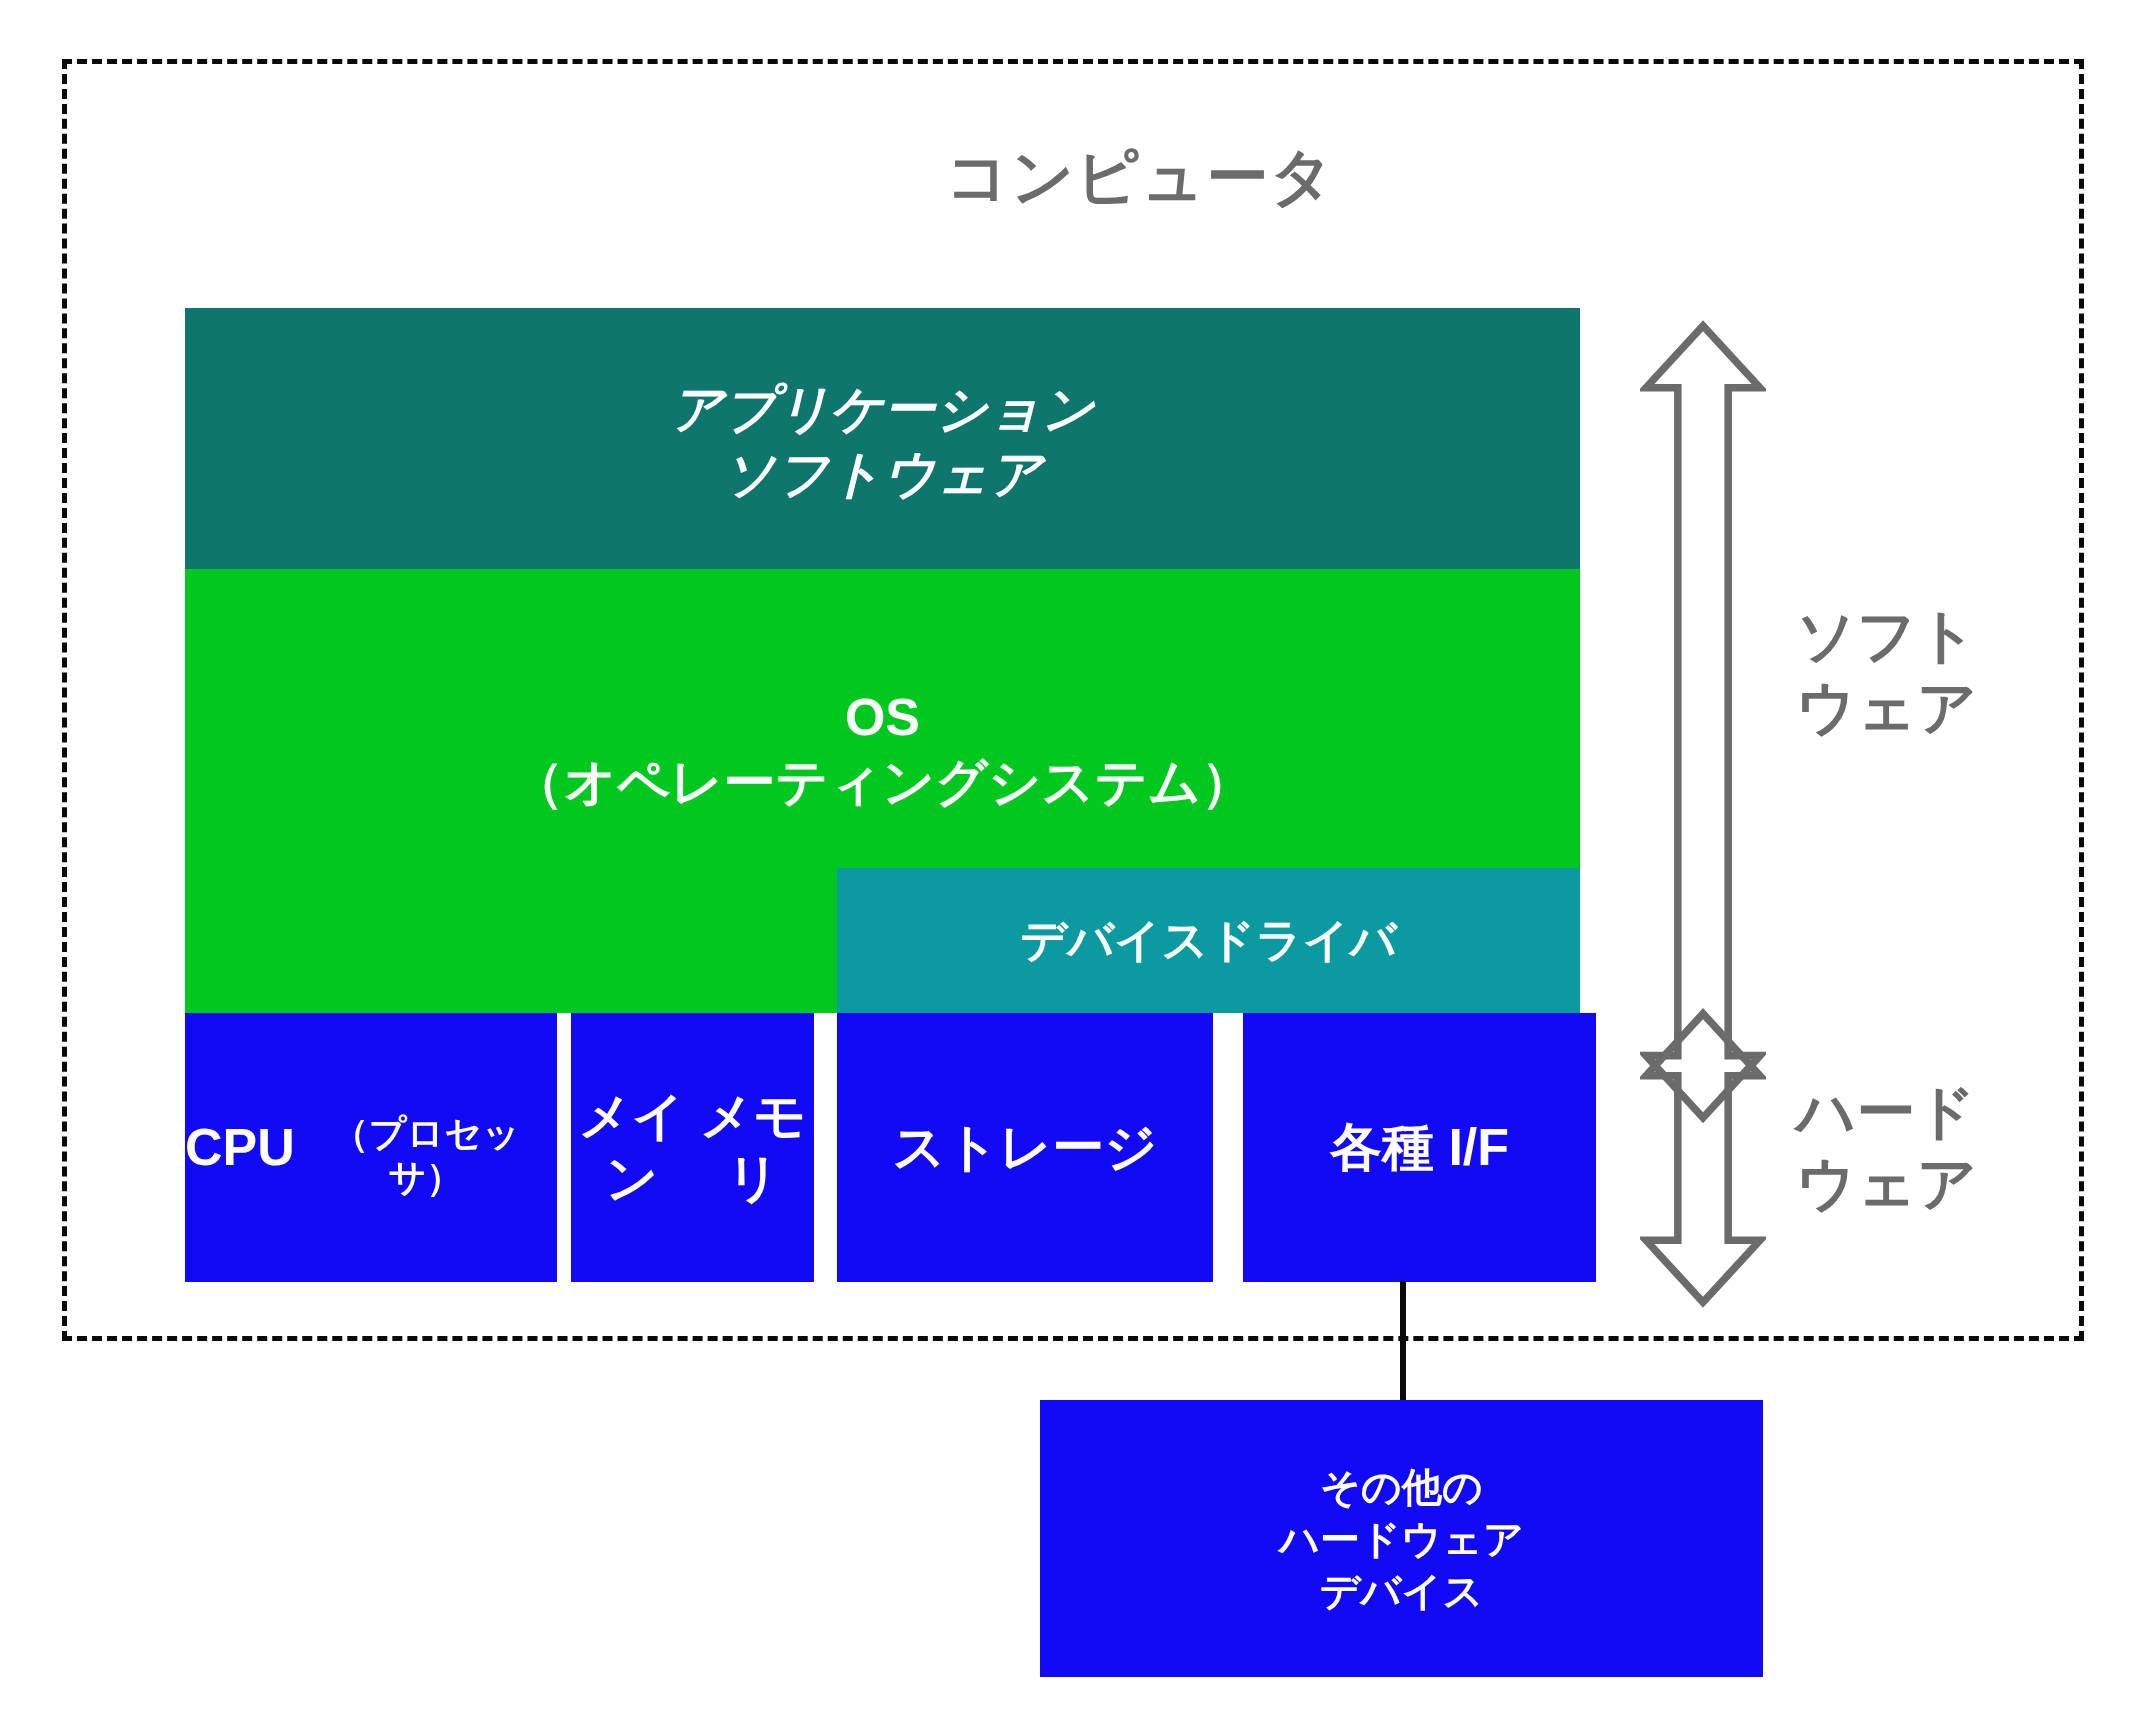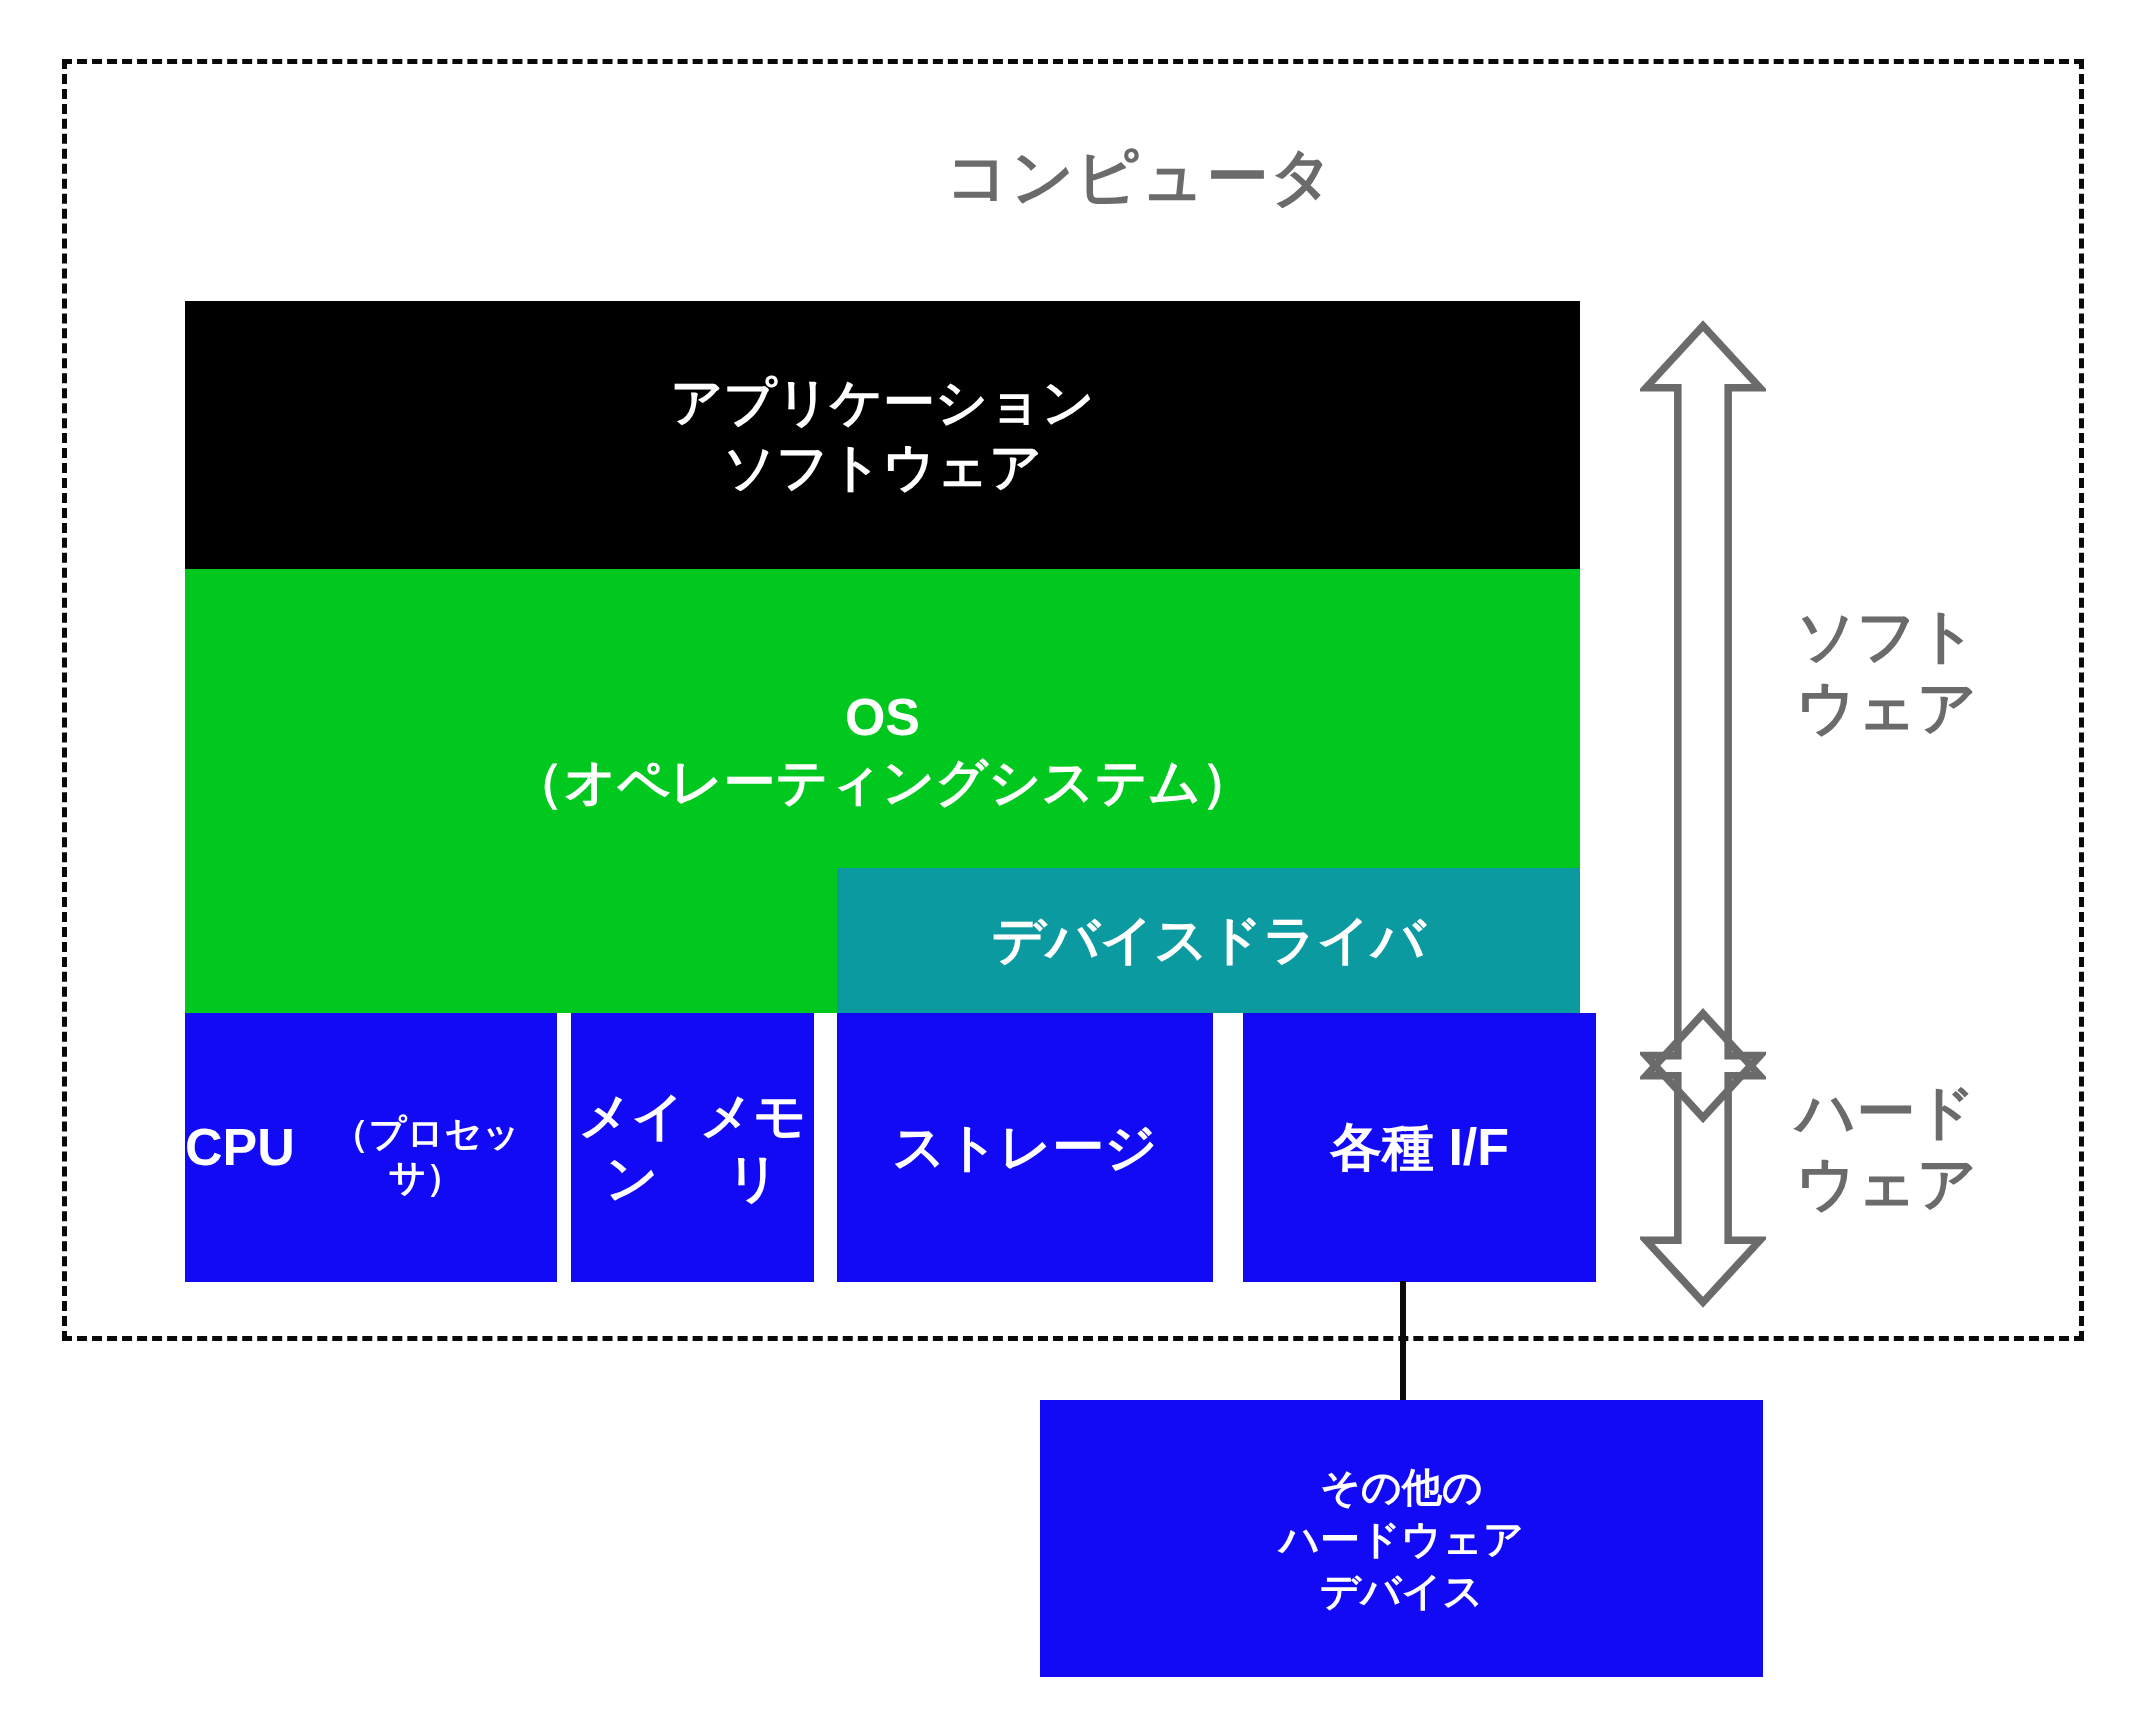--- a/index.html
+++ b/index.html
@@ -52,45 +52,46 @@
     justify-content: center;
     text-align: center;
     color: #ffffff;
     font-weight: bold;
     line-height: 1.25;
     box-sizing: border-box;
   }
 
   .layer-app {
     left: 185px;
-    top: 301px;
+    top: 308px;
     width: 1395px;
     height: 268px;
-    background: #000000;
+    background: #0f766e;
     font-size: 52px;
+    font-style: italic;
   }
 
   .layer-os {
     left: 185px;
     top: 569px;
     width: 1395px;
     height: 444px;
     background: #00c81e;
     font-size: 52px;
     align-items: flex-start;
     padding-top: 116px;
   }
 
   .layer-driver {
     left: 837px;
     top: 868px;
     width: 743px;
     height: 145px;
     background: #0b9aa0;
-    font-size: 53px;
+    font-size: 46px;
   }
 
   
   .hw-box {
     position: absolute;
     top: 1013px;
     height: 269px;
     background: #1209f5;
     color: #ffffff;
     font-weight: bold;

